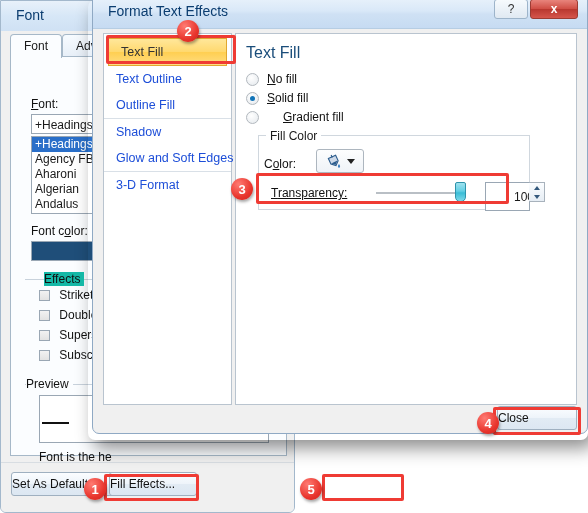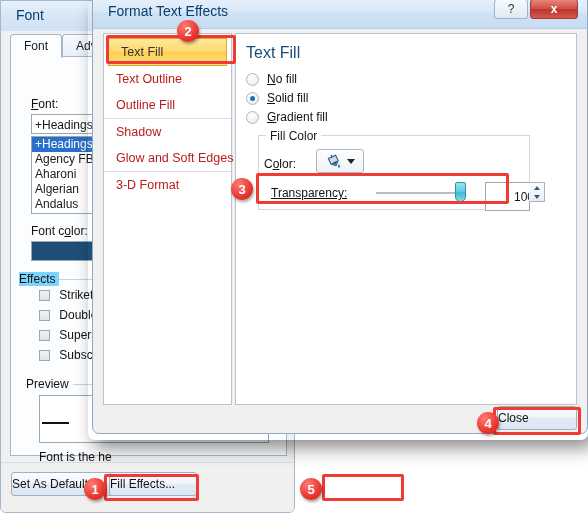--- a/index.html
+++ b/index.html
@@ -154,21 +154,21 @@
     color:#fff;font-weight:bold;
   }
   #fx-navpanel{
     left:10px;top:36px;width:129px;height:372px;
     border:1px solid #b9c4cf;
     background:#ffffff;
     box-sizing:border-box;
   }
   .navitem{
     font-size:12.5px;
-    color:#b91c1c;
+    color:#1d4ed8;
     padding:6px 0 6px 12px;
     box-sizing:border-box;
     white-space:nowrap;
   }
   .navitem.sel{
     background:linear-gradient(to bottom,#ffe79a 0%,#ffd970 48%,#ffcf52 52%,#ffdd82 100%);
     border:1px solid #e0a72f;
     color:#333;
   }
   .navsep{border-top:1px solid #d9e0e7;}
@@ -292,21 +292,21 @@
       <div class="listitem">Aharoni</div>
       <div class="listitem">Algerian</div>
       <div class="listitem">Andalus</div>
     </div>
 
     <div class="abs lbl" style="left:20px;top:167px;">
       Font c<span style="text-decoration:underline;">o</span>lor:
     </div>
     <div class="abs colorswatch" style="left:20px;top:184px;width:112px;height:20px;"></div>
 
-    <div class="abs lbl" style="left:8px;top:215px;background:#7dd3fc;padding-right:4px;z-index:2;">Effects</div>
+    <div class="abs lbl" style="left:33px;top:215px;background:#14b8a6;padding-right:4px;z-index:2;">Effects</div>
     <div class="abs groupline" style="left:14px;top:222px;width:255px;"></div>
 
     <div class="abs" style="left:28px;top:233px;">
       <span class="chk"></span>
       <span class="lbl" style="margin-left:6px;position:relative;top:-2px;">Strikethro</span>
     </div>
     <div class="abs" style="left:28px;top:253px;">
       <span class="chk"></span>
       <span class="lbl" style="margin-left:6px;position:relative;top:-2px;">Double st</span>
     </div>
@@ -370,21 +370,21 @@
     <div class="abs" id="fx-heading">Text Fill</div>
 
     <div class="abs" style="left:10px;top:38px;display:flex;align-items:center;gap:8px;">
       <span class="radio"></span>
       <span class="lbl"><span style="text-decoration:underline;">N</span>o fill</span>
     </div>
     <div class="abs" style="left:10px;top:57px;display:flex;align-items:center;gap:8px;">
       <span class="radio on"></span>
       <span class="lbl"><span style="text-decoration:underline;">S</span>olid fill</span>
     </div>
-    <div class="abs" style="left:10px;top:76px;display:flex;align-items:center;gap:8px;">
+    <div class="abs" style="left:10px;top:76px;display:flex;align-items:center;gap:24px;">
       <span class="radio"></span>
       <span class="lbl"><span style="text-decoration:underline;">G</span>radient fill</span>
     </div>
 
     <div class="abs grpbox" style="left:22px;top:101px;width:272px;height:75px;"></div>
     <div class="abs grpcap" style="left:30px;top:95px;">Fill Color</div>
 
     <div class="abs lbl" style="left:28px;top:123px;">
       C<span style="text-decoration:underline;">o</span>lor:
     </div>

